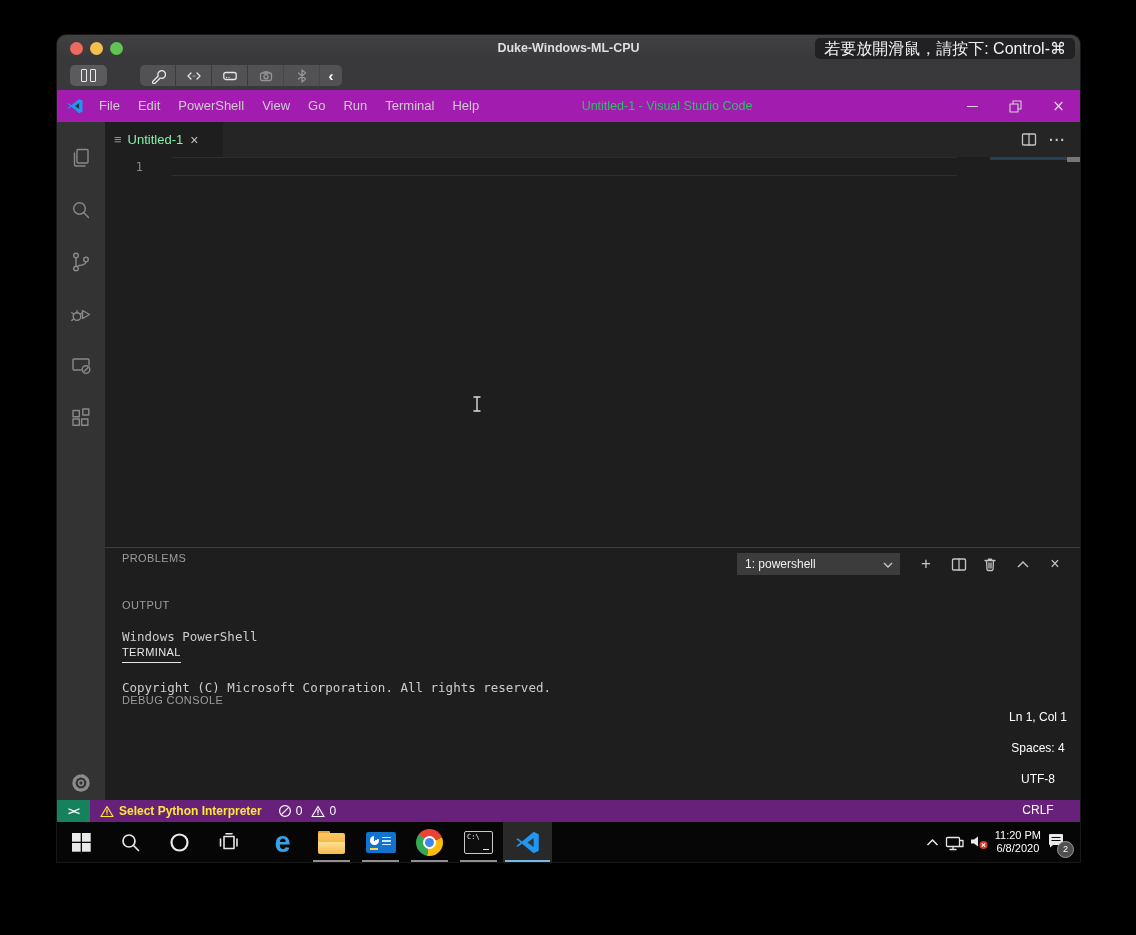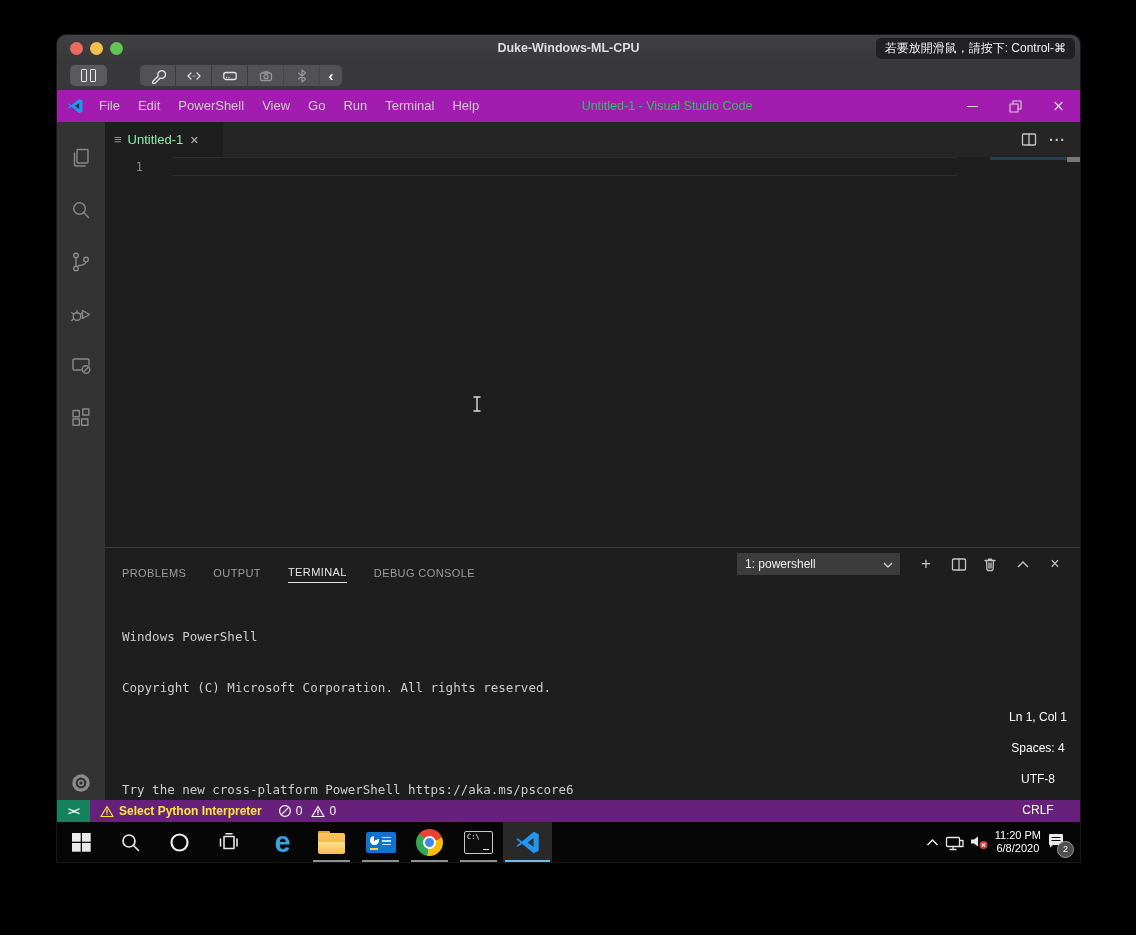--- a/index.html
+++ b/index.html
@@ -8,21 +8,21 @@
 
   
   .vm{position:absolute;left:57px;top:35px;width:1023px;height:827px;background:#1e1e1e;
       border-radius:9px 9px 0 0;overflow:hidden;box-shadow:0 0 0 1px rgba(255,255,255,.09);}
   .vm-titlebar{position:absolute;left:0;top:0;right:0;height:27px;
       background:linear-gradient(#414143,#38383a);}
   .light{position:absolute;top:7px;width:13px;height:13px;border-radius:50%;}
   .vm-title{position:absolute;left:0;right:0;top:0;height:27px;line-height:27px;text-align:center;
       color:#dedede;font-size:12.5px;font-weight:600;}
   .vm-hint{position:absolute;right:5px;top:3px;height:21px;line-height:21px;padding:0 9px;
-      background:#212123;border-radius:5px;color:#f2f2f2;font-size:12px;margin-left:8px;}
+      background:#212123;border-radius:5px;color:#f2f2f2;font-size:16px;margin-left:8px;}
   .vm-toolbar{position:absolute;left:0;top:27px;right:0;height:28px;background:#39393b;
       border-bottom:1px solid #2c2c2e;}
   .tb-pause{position:absolute;left:13px;top:3px;width:37px;height:21px;background:#5b5b5d;
       border-radius:5px;display:flex;align-items:center;justify-content:center;gap:3px;}
   .tb-pause i{display:block;width:4px;height:11px;border:1.5px solid #ececec;border-radius:1px;}
   .tb-group{position:absolute;left:83px;top:3px;height:21px;display:flex;background:#525254;
       border-radius:5px;overflow:hidden;}
   .tb-cell{width:35px;height:21px;display:flex;align-items:center;justify-content:center;
       border-right:1px solid #3b3b3d;}
   .tb-cell:last-child{border-right:none;width:22px;}
@@ -58,21 +58,21 @@
   .linenum{position:absolute;left:18px;top:1px;width:20px;text-align:right;color:#858585;
       font-family:"DejaVu Sans Mono",monospace;font-size:12.5px;line-height:17px;}
   .curline{position:absolute;left:67px;top:0;width:785px;height:17px;
       border-top:1px solid #2e2e30;border-bottom:1px solid #2e2e30;}
   .overview{position:absolute;left:885px;top:0;width:77px;height:3px;background:#27455f;opacity:.85;}
   .sb-thumb{position:absolute;left:962px;top:0;width:13px;height:5px;background:#777777;}
   .mousecursor{position:absolute;left:414px;top:360px;}
 
   .panel{position:absolute;left:48px;top:512px;right:0;height:253px;background:#1e1e1e;
       border-top:1px solid rgba(128,128,128,.35);box-sizing:border-box;}
-  .panel-tabs{position:absolute;left:17px;top:0;height:35px;display:flex;align-items:flex-end;gap:27px;}
+  .panel-tabs{position:absolute;left:17px;top:0;height:35px;display:flex;align-items:flex-start;gap:27px;flex-direction:column;}
   .ptab{color:#9d9d9d;font-size:11px;letter-spacing:.4px;padding:4px 0;}
   .ptab.active{color:#e7e7e7;border-bottom:1px solid #e7e7e7;}
   .term-select{position:absolute;left:632px;top:5px;width:163px;height:22px;background:#3c3c3c;
       color:#f0f0f0;font-size:12px;line-height:22px;padding-left:8px;box-sizing:border-box;}
   .term-select svg{position:absolute;right:7px;top:9px;}
   .p-act{position:absolute;top:5px;height:22px;width:22px;display:flex;align-items:center;
       justify-content:center;color:#c5c5c5;}
   .plus{font-size:17px;font-weight:400;line-height:22px;}
   .pclose{font-size:16px;}
   .terminal{position:absolute;left:17px;top:46px;font-family:"DejaVu Sans Mono",monospace;
@@ -308,21 +308,20 @@
           </svg>
       </div>
       <div class="p-act pclose" style="left:939px">
           <span>×</span>
         </div>
 
       <div class="terminal">
         <div class="tline">Windows PowerShell</div>
         <div class="tline">Copyright (C) Microsoft Corporation. All rights reserved.</div>
         <div class="tline"></div>
-        <div class="tline">Try the new cross-platform PowerShell https://aka.ms/pscore6</div>
         <div class="tline"></div>
         
       </div>
     </div>
 
     <div class="statusbar">
       <div class="remote">
           <span>&gt;&lt;</span>
         </div>
       <div class="sb-item pywarn">

